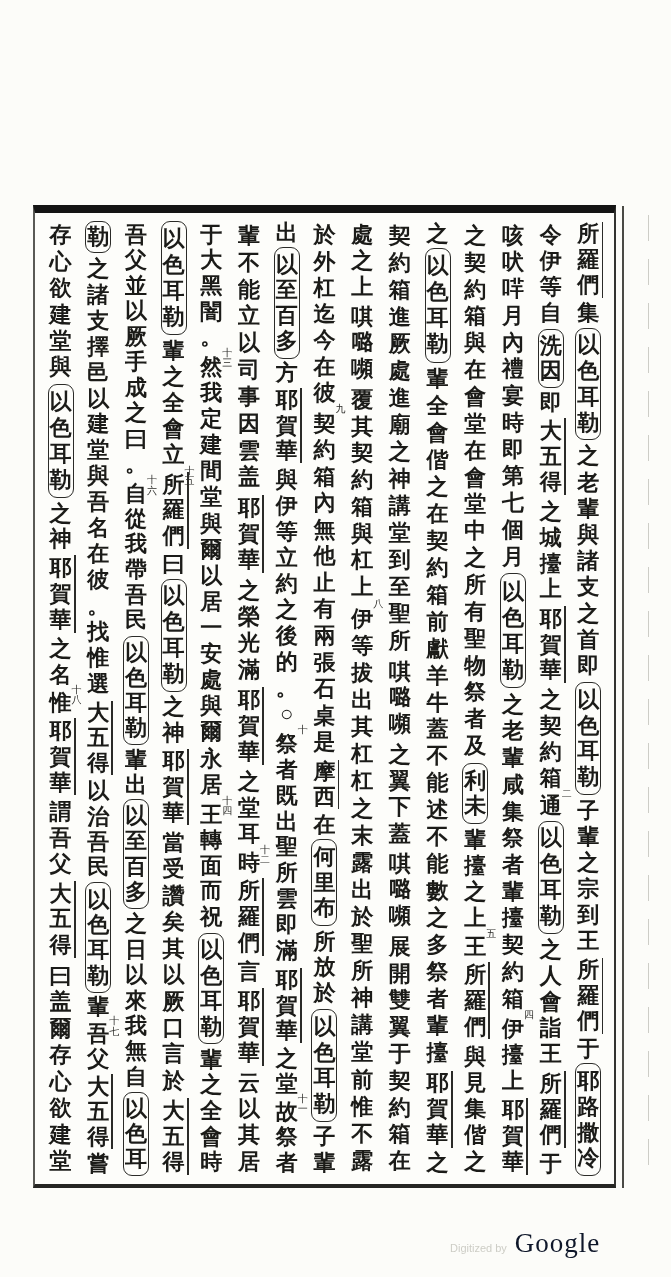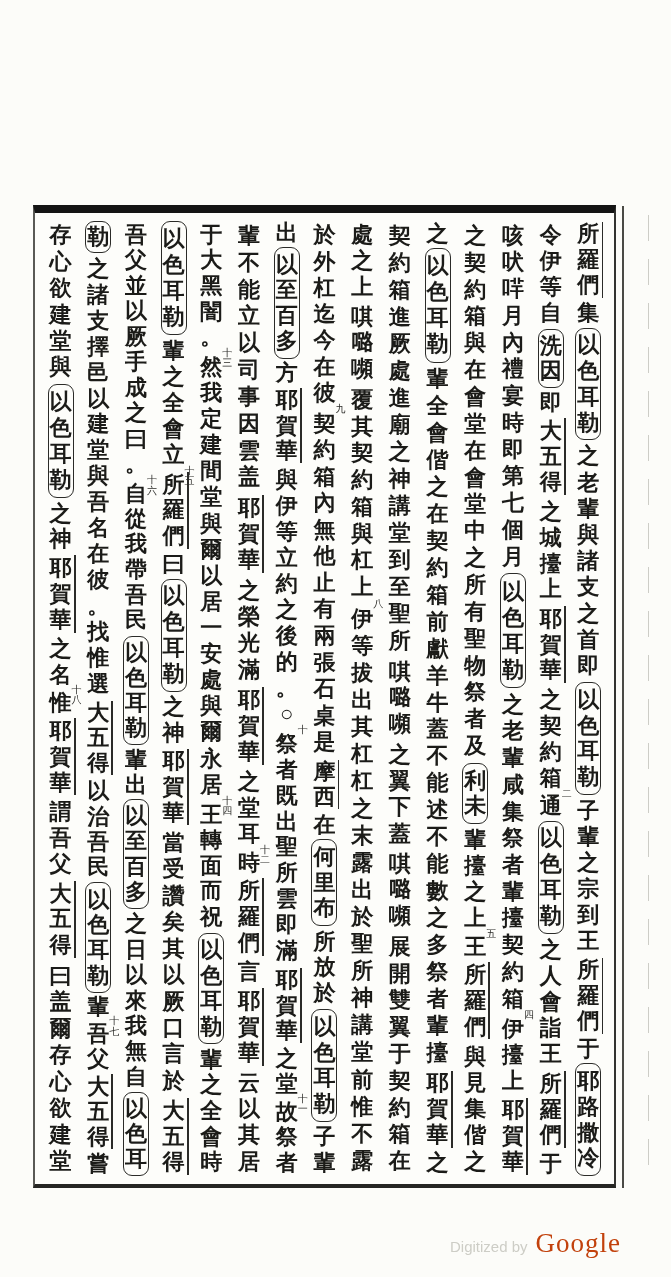--- a/index.html
+++ b/index.html
@@ -53,22 +53,22 @@
   .mk{height:0;width:0;position:relative;overflow:visible;align-self:center;}
   .mkt{
     position:absolute;left:10px;top:-4px;width:12px;
     display:flex;flex-direction:column;color:#2a2a27;
   }
   .mkt span{font-size:10px;line-height:1.05;display:block;text-align:center;}
   .watermark{
     position:absolute;left:450px;top:1228px;white-space:nowrap;
     color:#c2c2bb;display:flex;align-items:baseline;gap:8px;
   }
-  .wm-small{font-size:15px;font-family:"Liberation Sans","DejaVu Sans",sans-serif;color:#cdcdc6;}
-  .wm-brand{font-size:27px;font-family:"Liberation Serif","DejaVu Serif",serif;color:#c2410c;letter-spacing:1px;}
+  .wm-small{font-size:11px;font-family:"Liberation Sans","DejaVu Sans",sans-serif;color:#cdcdc6;}
+  .wm-brand{font-size:27px;font-family:"Liberation Serif","DejaVu Serif",serif;color:#0f172a;letter-spacing:1px;}
 </style>
 </head>
 <body>
 
 <div class="page-frame">
   <div class="cols">
       <div class="col">
         <div class="seg line" style="flex-grow: 3;">
           <span class="ch">所</span>
           <span class="ch">羅</span>

